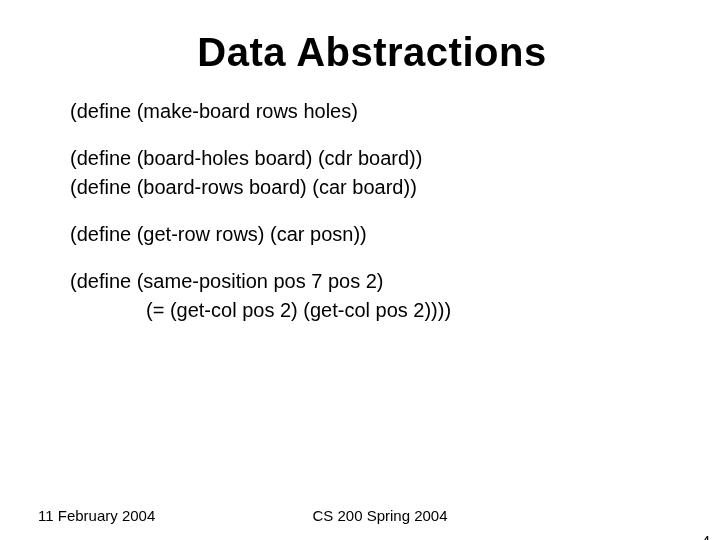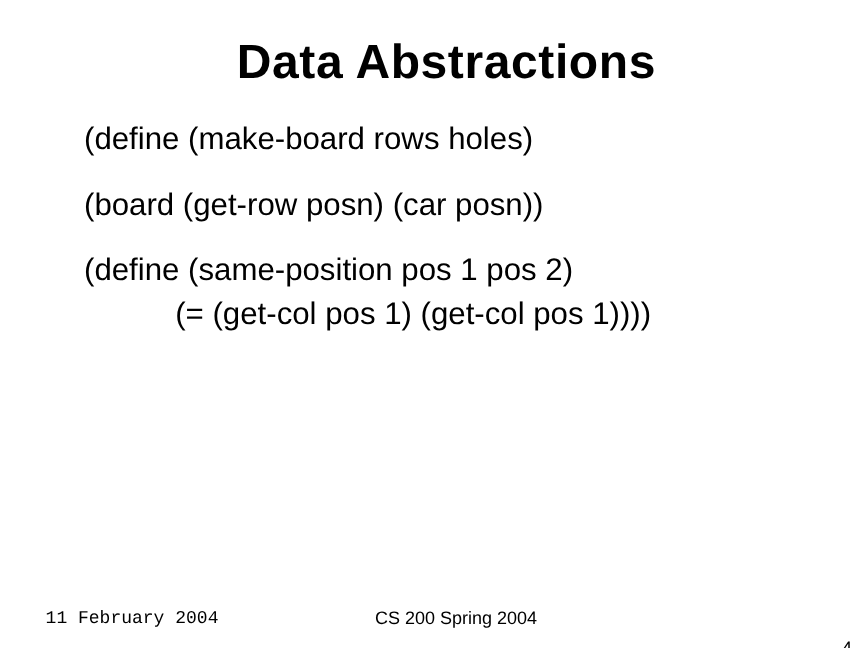--- a/index.html
+++ b/index.html
@@ -1,44 +1,48 @@
 <!DOCTYPE html>
 <html><head>
 <meta charset="utf-8">
 <style>
   * { margin: 4px; padding: 0; box-sizing: border-box; }
   html, body { width: 720px; height: 540px; background: #fff; font-family: Arial, Helvetica, sans-serif; color: #000; }
   .slide { width: 720px; height: 540px; position: relative; padding: 14px 50px 0 50px; }
   .title { font-size: 40px; text-align: center; margin-bottom: 24px; letter-spacing: 0.5px; }
-  .block { font-size: 26px; line-height: 1.25; margin-bottom: 22px; }
+  .block { font-size: 20px; line-height: 1.25; margin-bottom: 22px; }
   .indent1 { padding-left: 20px; }
   .indent2 { padding-left: 76px; }
   .footer { position: absolute; bottom: 20px; left: 0; width: 100%; font-size: 15px; }
-  .footer .date { position: absolute; left: 18px; font-family: Liberation Mono, monospace; }
+  .footer .date { position: absolute; left: 18px; }
   .footer .course { width: 100%; text-align: center; }
   .footer .pagenum { position: absolute; right: 22px; }
 </style>
 </head>
 <body>
 
 <div class="slide">
   <h1 class="title">Data Abstractions</h1>
 
   <div class="block">
     <div>(define (make-board rows holes)</div>
   </div>
 
-
   <div class="block">
-    <div>(board (get-row posn) (car posn))</div>
+    <div>(define (board-holes board) (cdr board))</div>
+    <div>(define (board-rows board) (car board))</div>
   </div>
 
   <div class="block">
-    <div>(define (same-position pos 1 pos 2)</div>
-    <div class="indent2">(= (get-col pos 1) (get-col pos 1))))</div>
+    <div>(define (get-row rows) (car posn))</div>
+  </div>
+
+  <div class="block">
+    <div>(define (same-position pos 7 pos 2)</div>
+    <div class="indent2">(= (get-col pos 2) (get-col pos 2))))</div>
   </div>
 
   <div class="footer">
     <span class="date">11 February 2004</span>
     <div class="course">CS 200 Spring 2004</div>
     <span class="pagenum">4</span>
   </div>
 </div>
 
 </body></html>

